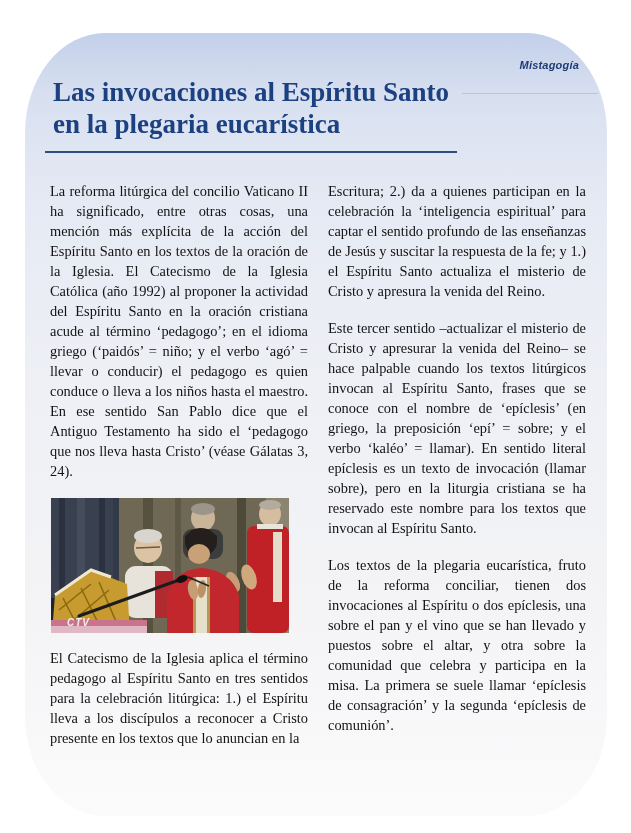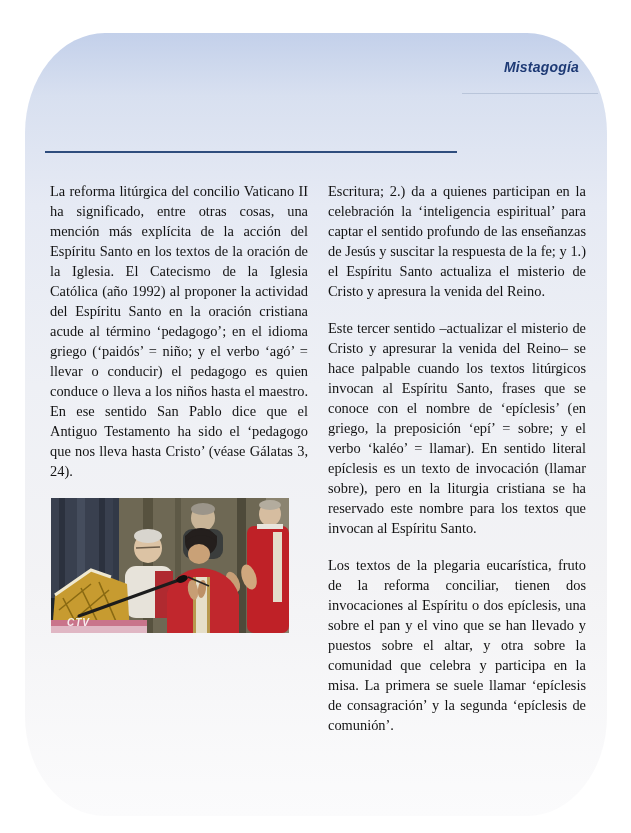--- a/index.html
+++ b/index.html
@@ -15,21 +15,21 @@
     left:25px;top:33px;
     width:582px;height:783px;
     border-radius:80px/100px;
     background:linear-gradient(180deg,#c3d0ea 0%,#d8e0f0 8%,#e6eaf4 22%,#eef0f5 45%,#f3f3f5 70%,#fbfbfc 100%);
   }
   .section-label{
     position:absolute;
     top:26px;right:28px;
     font-family:"Liberation Sans", sans-serif;
     font-weight:bold;font-style:italic;
-    font-size:14px;
+    font-size:11px;
     color:#1e3a75;
     letter-spacing:0.2px;
   }
   .section-underline{
     position:absolute;
     top:60px;right:9px;
     width:136px;height:1px;
     background:#b9c5da;
   }
   .title{
@@ -86,20 +86,21 @@
   }
 </style>
 </head>
 <body>
 
 <div class="card">
 
   <div class="section-label">Mistagogía</div>
   <div class="section-underline"></div>
 
+  <h1 class="title">Las invocaciones al Espíritu Santo en la plegaria eucarística</h1>
   <div class="title-rule"></div>
 
   <div class="columns">
 
     <div class="col">
       <p>La reforma litúrgica del concilio Vaticano II ha significado, entre otras cosas, una mención más explícita de la acción del Espíritu Santo en los textos de la oración de la Iglesia. El Catecismo de la Iglesia Católica (año 1992) al proponer la actividad del Espíritu Santo en la oración cristiana acude al término ‘pedagogo’; en el idioma griego (‘paidós’ = niño; y el verbo ‘agó’ = llevar o conducir) el pedagogo es quien conduce o lleva a los niños hasta el maestro. En ese sentido San Pablo dice que el Antiguo Testamento ha sido el ‘pedagogo que nos lleva hasta Cristo’ (véase Gálatas 3, 24).</p>
 
       <div class="photo">
         <svg width="238" height="135" viewBox="0 0 238 135">
 
@@ -151,20 +152,21 @@
           <line x1="28" y1="118" x2="128" y2="82" stroke="#1c1c1c" stroke-width="3" stroke-linecap="round"></line>
           <ellipse cx="131" cy="81" rx="6" ry="3.5" fill="#101010" transform="rotate(-20 131 81)"></ellipse>
           <line x1="137" y1="79" x2="158" y2="88" stroke="#222" stroke-width="1.5"></line>
 
           <rect x="0" y="122" width="96" height="13" fill="#c9748b"></rect>
           <rect x="0" y="128" width="96" height="7" fill="#e0b7c4"></rect>
         </svg>
         <span class="watermark">CTV</span>
       </div>
 
+      <p>El Catecismo de la Iglesia aplica el término pedagogo al Espíritu Santo en tres sentidos para la celebración litúrgica: 1.) el Espíritu lleva a los discípulos a reconocer a Cristo presente en los textos que lo anuncian en la</p>
     </div>
 
     <div class="col">
       <p>Escritura; 2.) da a quienes participan en la celebración la ‘inteligencia espiritual’ para captar el sentido profundo de las enseñanzas de Jesús y suscitar la respuesta de la fe; y 1.) el Espíritu Santo actualiza el misterio de Cristo y apresura la venida del Reino.</p>
       <p>Este tercer sentido –actualizar el misterio de Cristo y apresurar la venida del Reino– se hace palpable cuando los textos litúrgicos invocan al Espíritu Santo, frases que se conoce con el nombre de ‘epíclesis’ (en griego, la preposición ‘epí’ = sobre; y el verbo ‘kaléo’ = llamar). En sentido literal epíclesis es un texto de invocación (llamar sobre), pero en la liturgia cristiana se ha reservado este nombre para los textos que invocan al Espíritu Santo.</p>
       <p>Los textos de la plegaria eucarística, fruto de la reforma conciliar, tienen dos invocaciones al Espíritu o dos epíclesis, una sobre el pan y el vino que se han llevado y puestos sobre el altar, y otra sobre la comunidad que celebra y participa en la misa. La primera se suele llamar ‘epíclesis de consagración’ y la segunda ‘epíclesis de comunión’.</p>
     </div>
 
   </div>
 </div>

